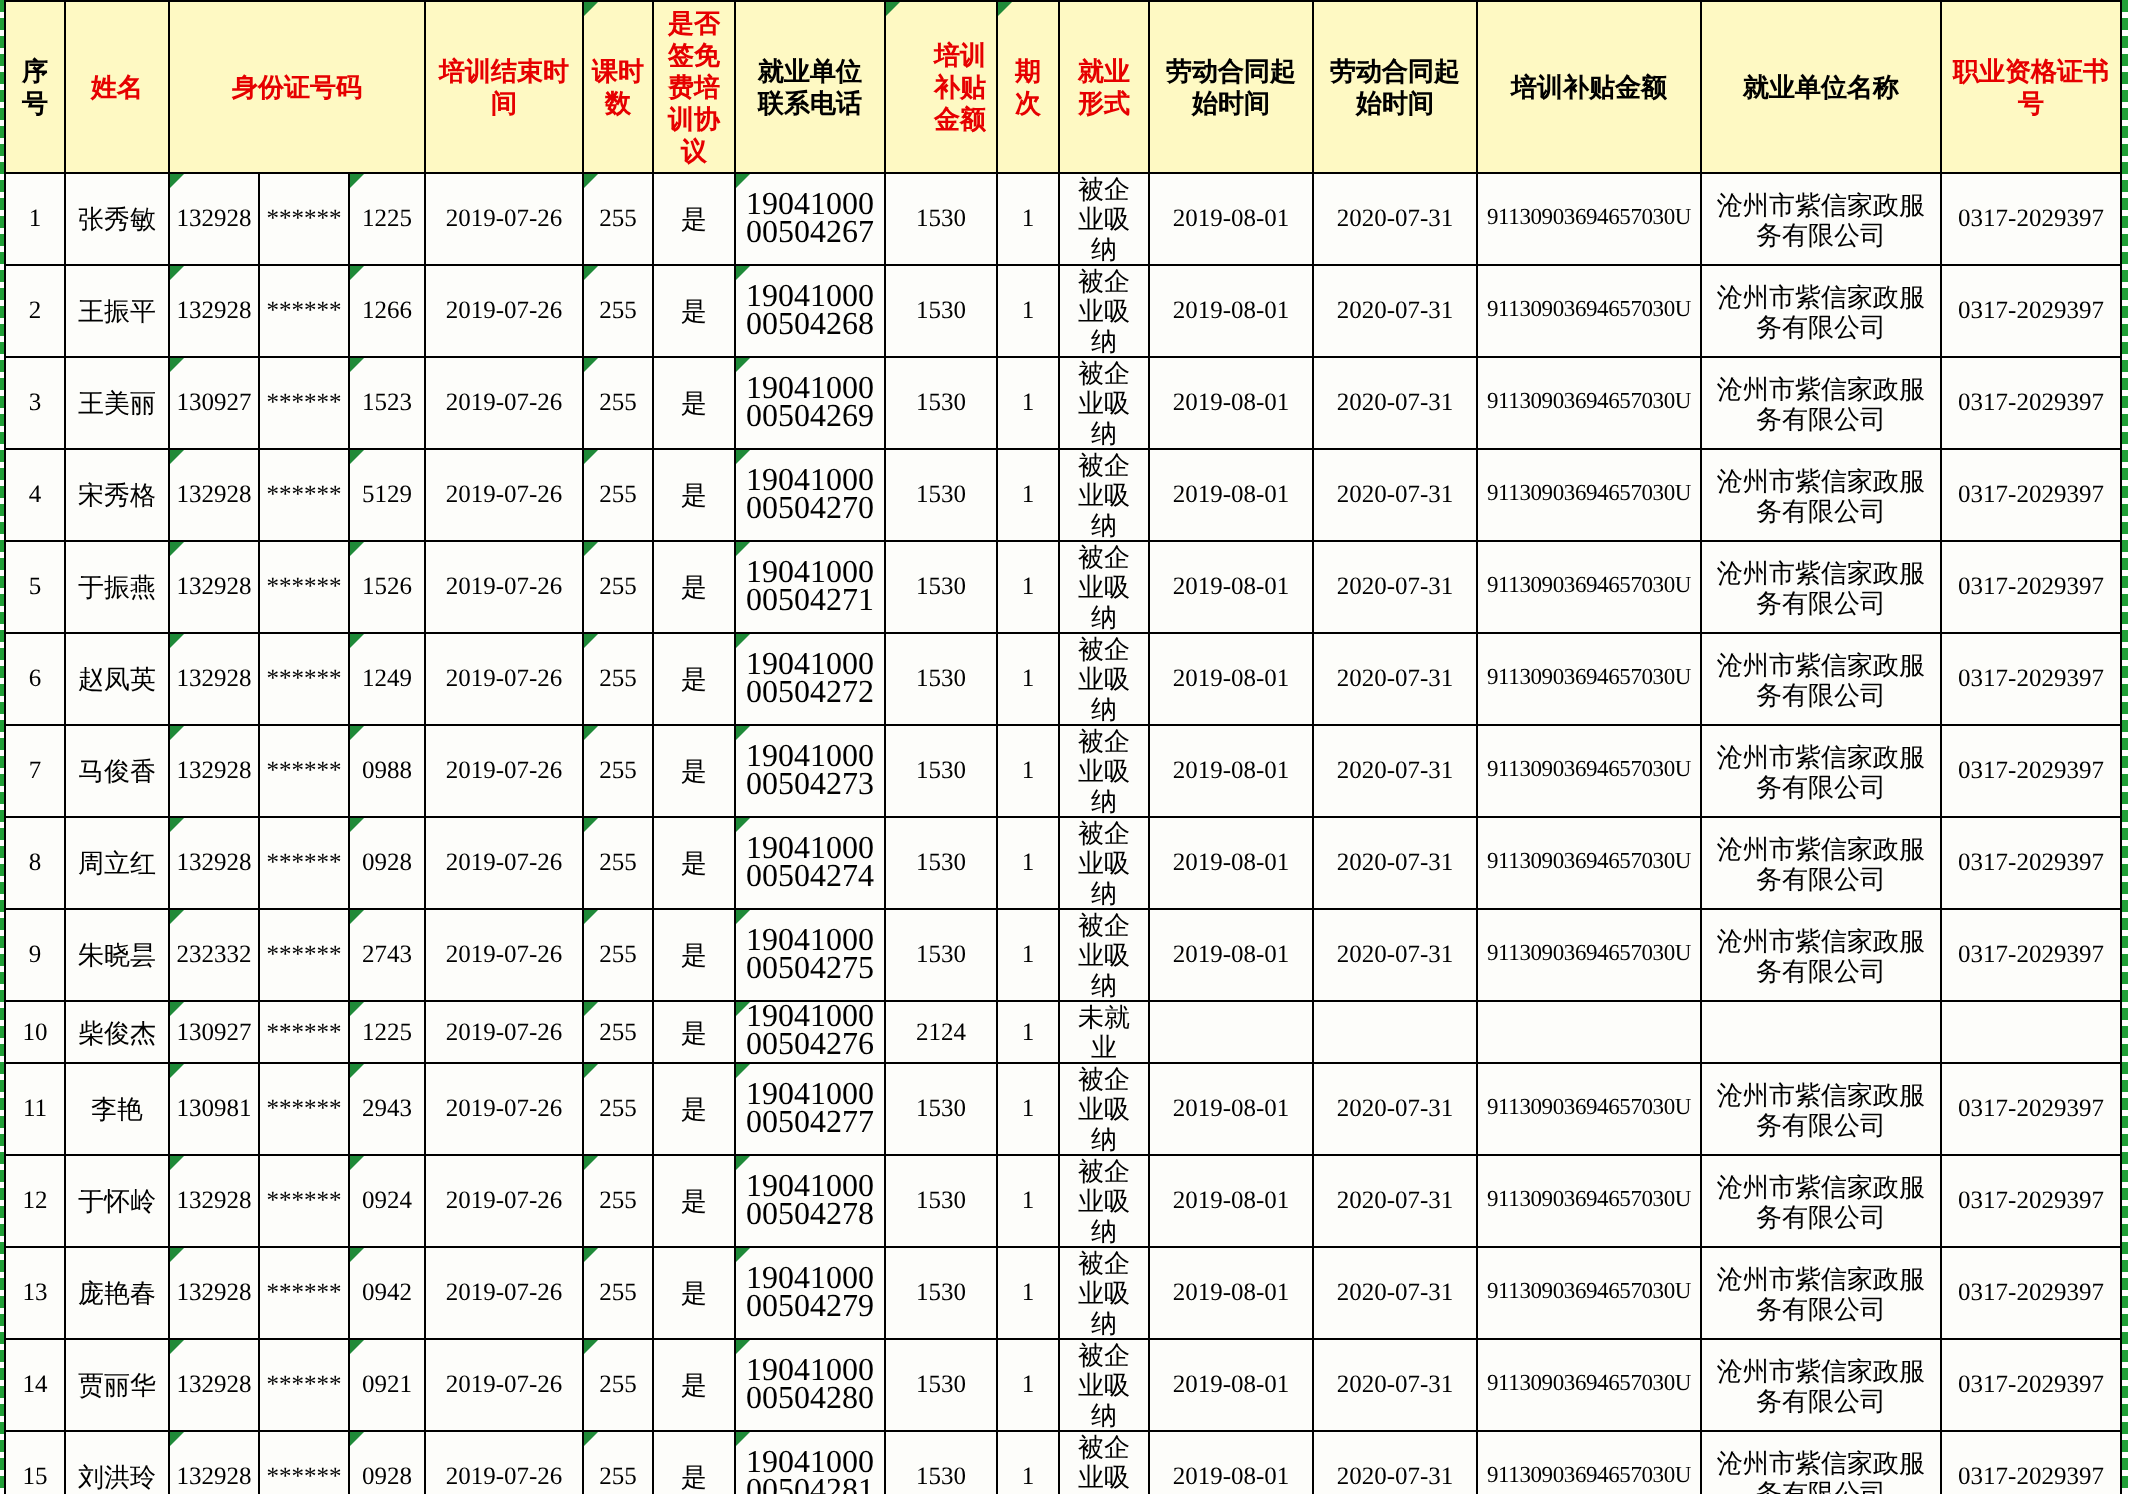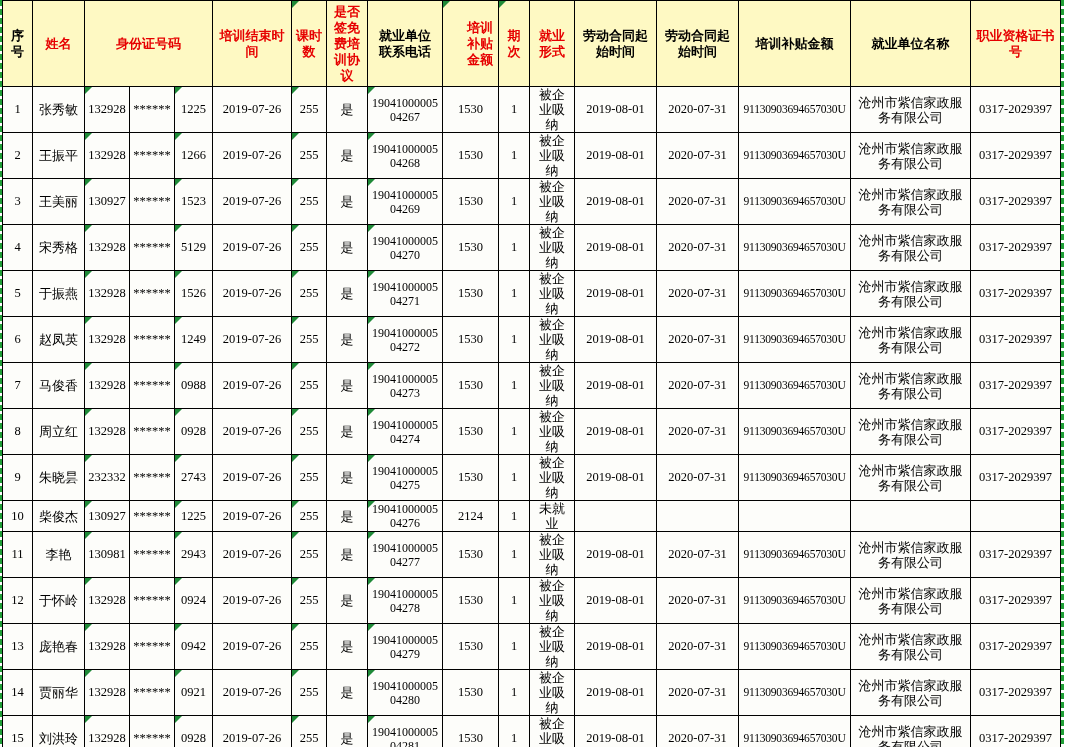--- a/index.html
+++ b/index.html
@@ -35,21 +35,21 @@
   table.sheet th.red{color:#e60000;}
   table.sheet td{
     background:#fdfdfa;
     font-size:13px;
     line-height:15px;
     word-break:break-all;
   }
   table.sheet td.num{font-size:12.5px;}
   table.sheet td.small{font-size:11.5px;letter-spacing:-0.2px;}
   table.sheet td.nowrap{white-space:nowrap;padding:0 1px;}
-  table.sheet td.certcell{font-size:12px;padding:0 2px;line-height:14px;}
+  table.sheet td.certcell{font-size:16px;padding:0 2px;line-height:14px;}
   .tri{
     position:absolute;top:0;left:0;width:0;height:0;
     border-left:7px solid #1f8a38;
     border-bottom:7px solid transparent;
     pointer-events:none;
   }
   .pagebreak{
     position:absolute;top:0;width:3px;height:747px;
     background:repeating-linear-gradient(180deg,#21a038 0 6px,transparent 6px 9px);
   }

